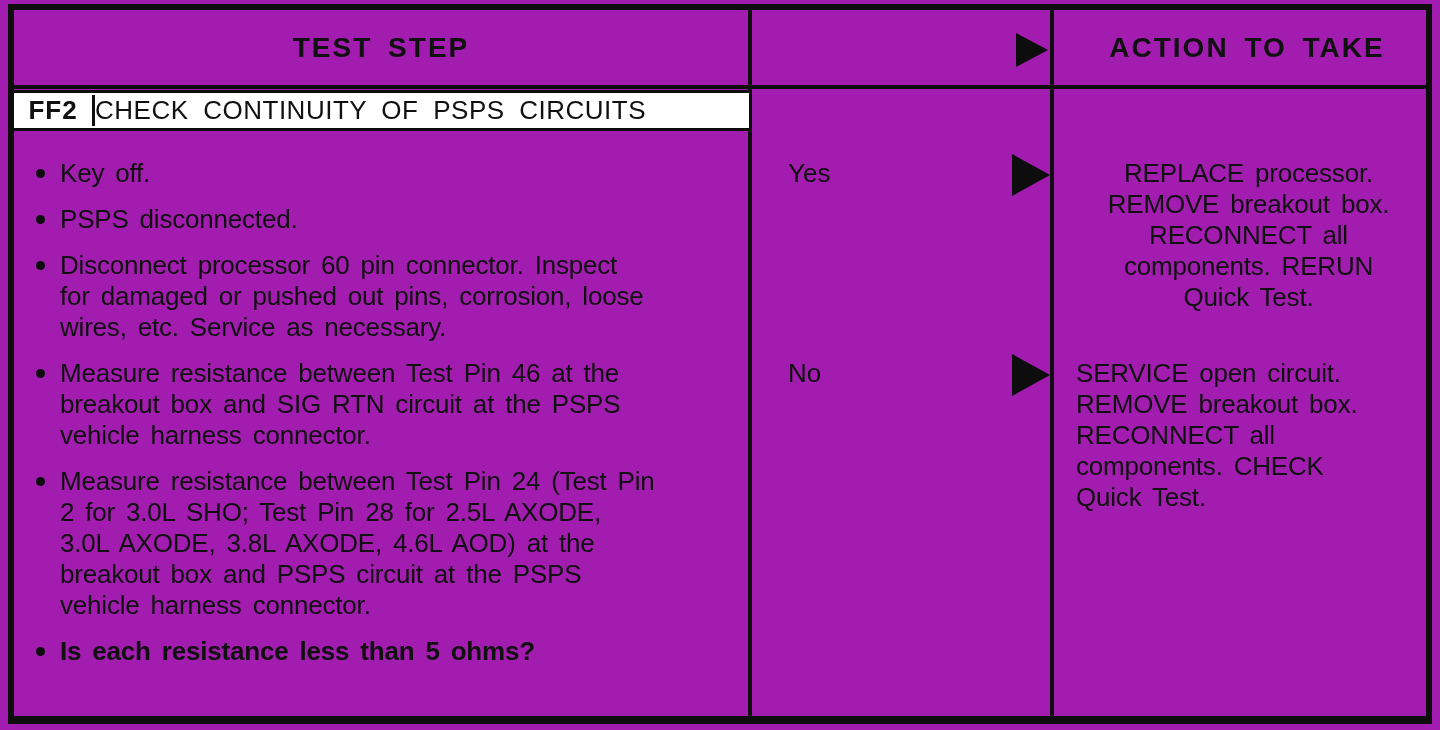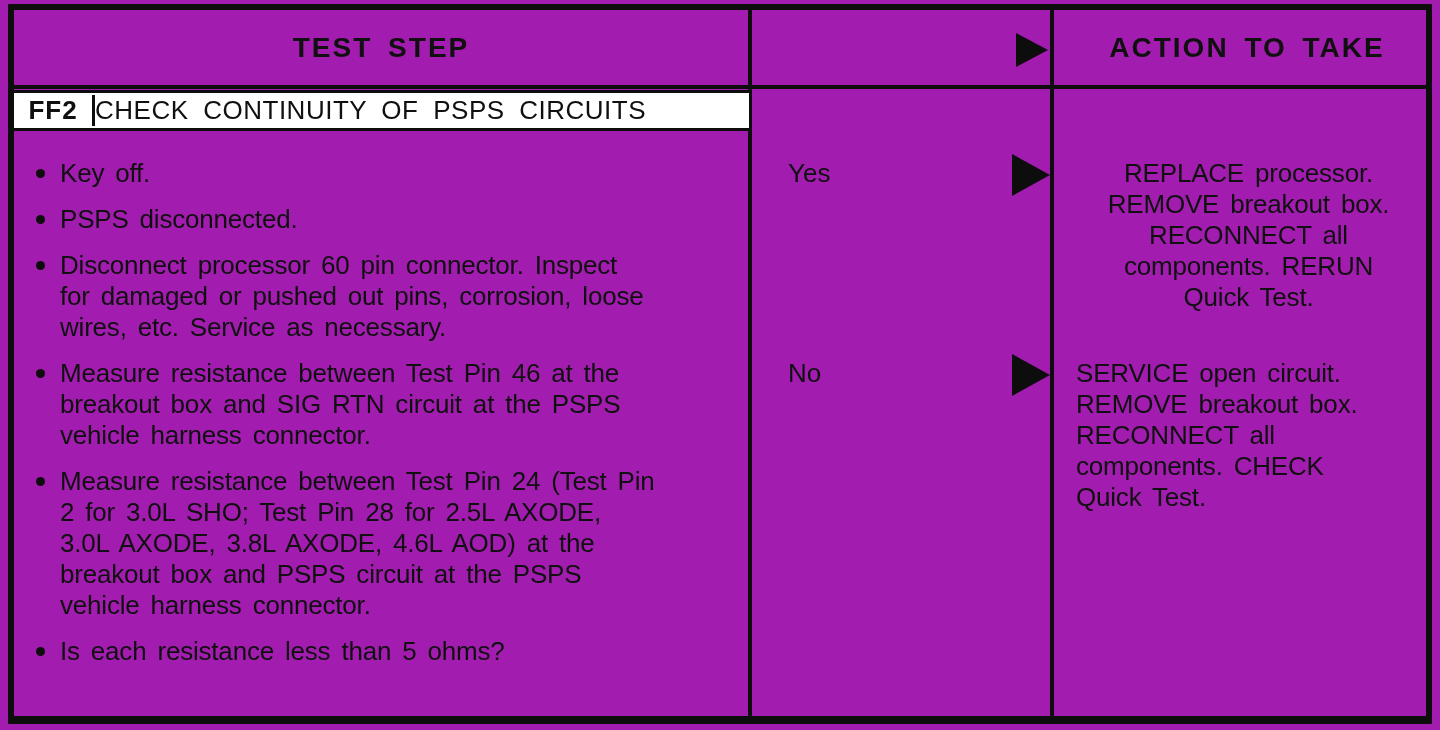--- a/index.html
+++ b/index.html
@@ -81,21 +81,21 @@
     font-size: 26px; line-height: 31px;
     letter-spacing: -0.2px; word-spacing: 4px;
     white-space: pre-line;
   }
   .steps li::before {
     content: "";
     position: absolute; left: 2px; top: 11px;
     width: 9px; height: 9px; border-radius: 50%;
     background: #0d0d0d;
   }
-  .steps li.bold { font-weight: 400; }
+  .steps li.bold { font-weight: 700; }
 
   
   .result-label {
     position: absolute; left: 774px;
     font-size: 26px; line-height: 31px; word-spacing: 4px;
   }
   .result-yes { top: 148px; text-align: center; }
   .result-no  { top: 348px; }
 
   

